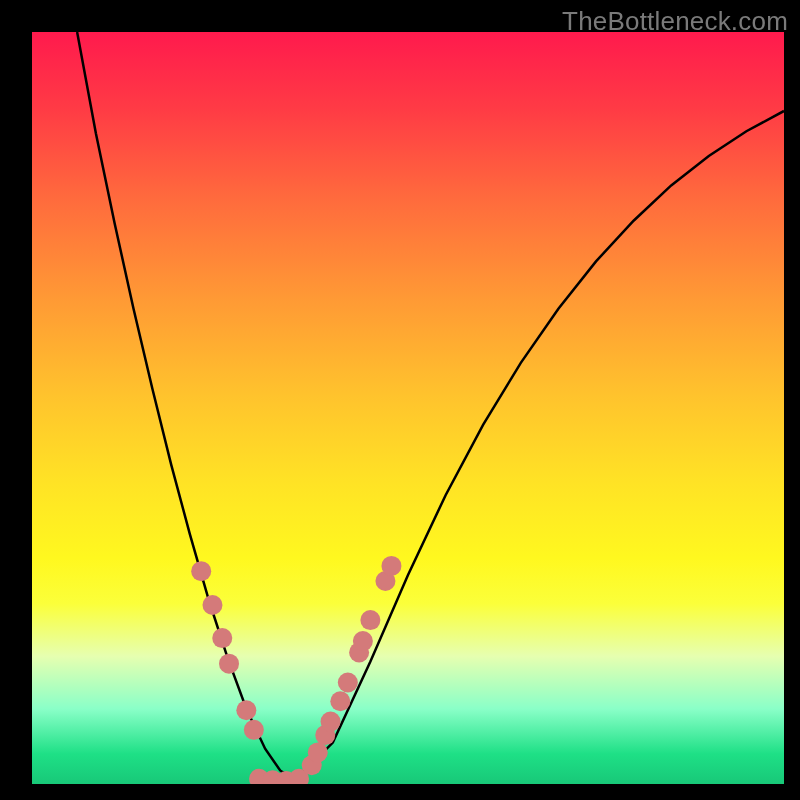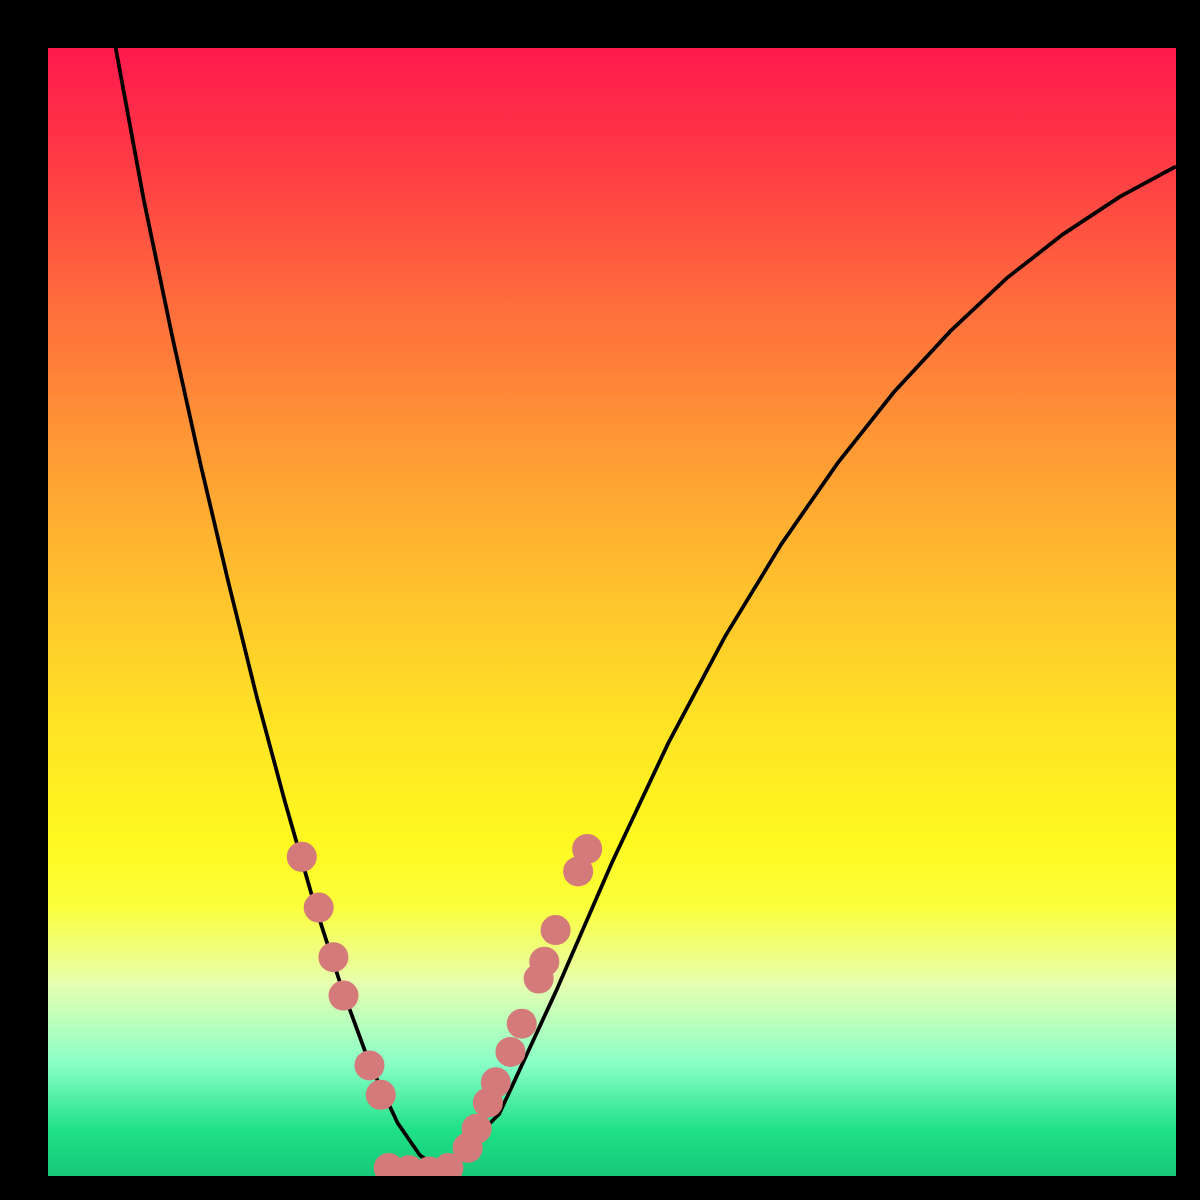--- a/index.html
+++ b/index.html
@@ -82,13 +82,14 @@
           <circle cx="308.32" cy="669.28" r="10" fill="#d47a7a"></circle>
           <circle cx="315.84" cy="650.48" r="10" fill="#d47a7a"></circle>
           <circle cx="327.12" cy="620.40" r="10" fill="#d47a7a"></circle>
           <circle cx="330.88" cy="609.12" r="10" fill="#d47a7a"></circle>
           <circle cx="338.40" cy="588.06" r="10" fill="#d47a7a"></circle>
           <circle cx="353.44" cy="548.96" r="10" fill="#d47a7a"></circle>
           <circle cx="359.46" cy="533.92" r="10" fill="#d47a7a"></circle>
         </g>
     </svg>
   </div>
+  <div class="watermark">TheBottleneck.com</div>
 </div>
 
 </body></html>

